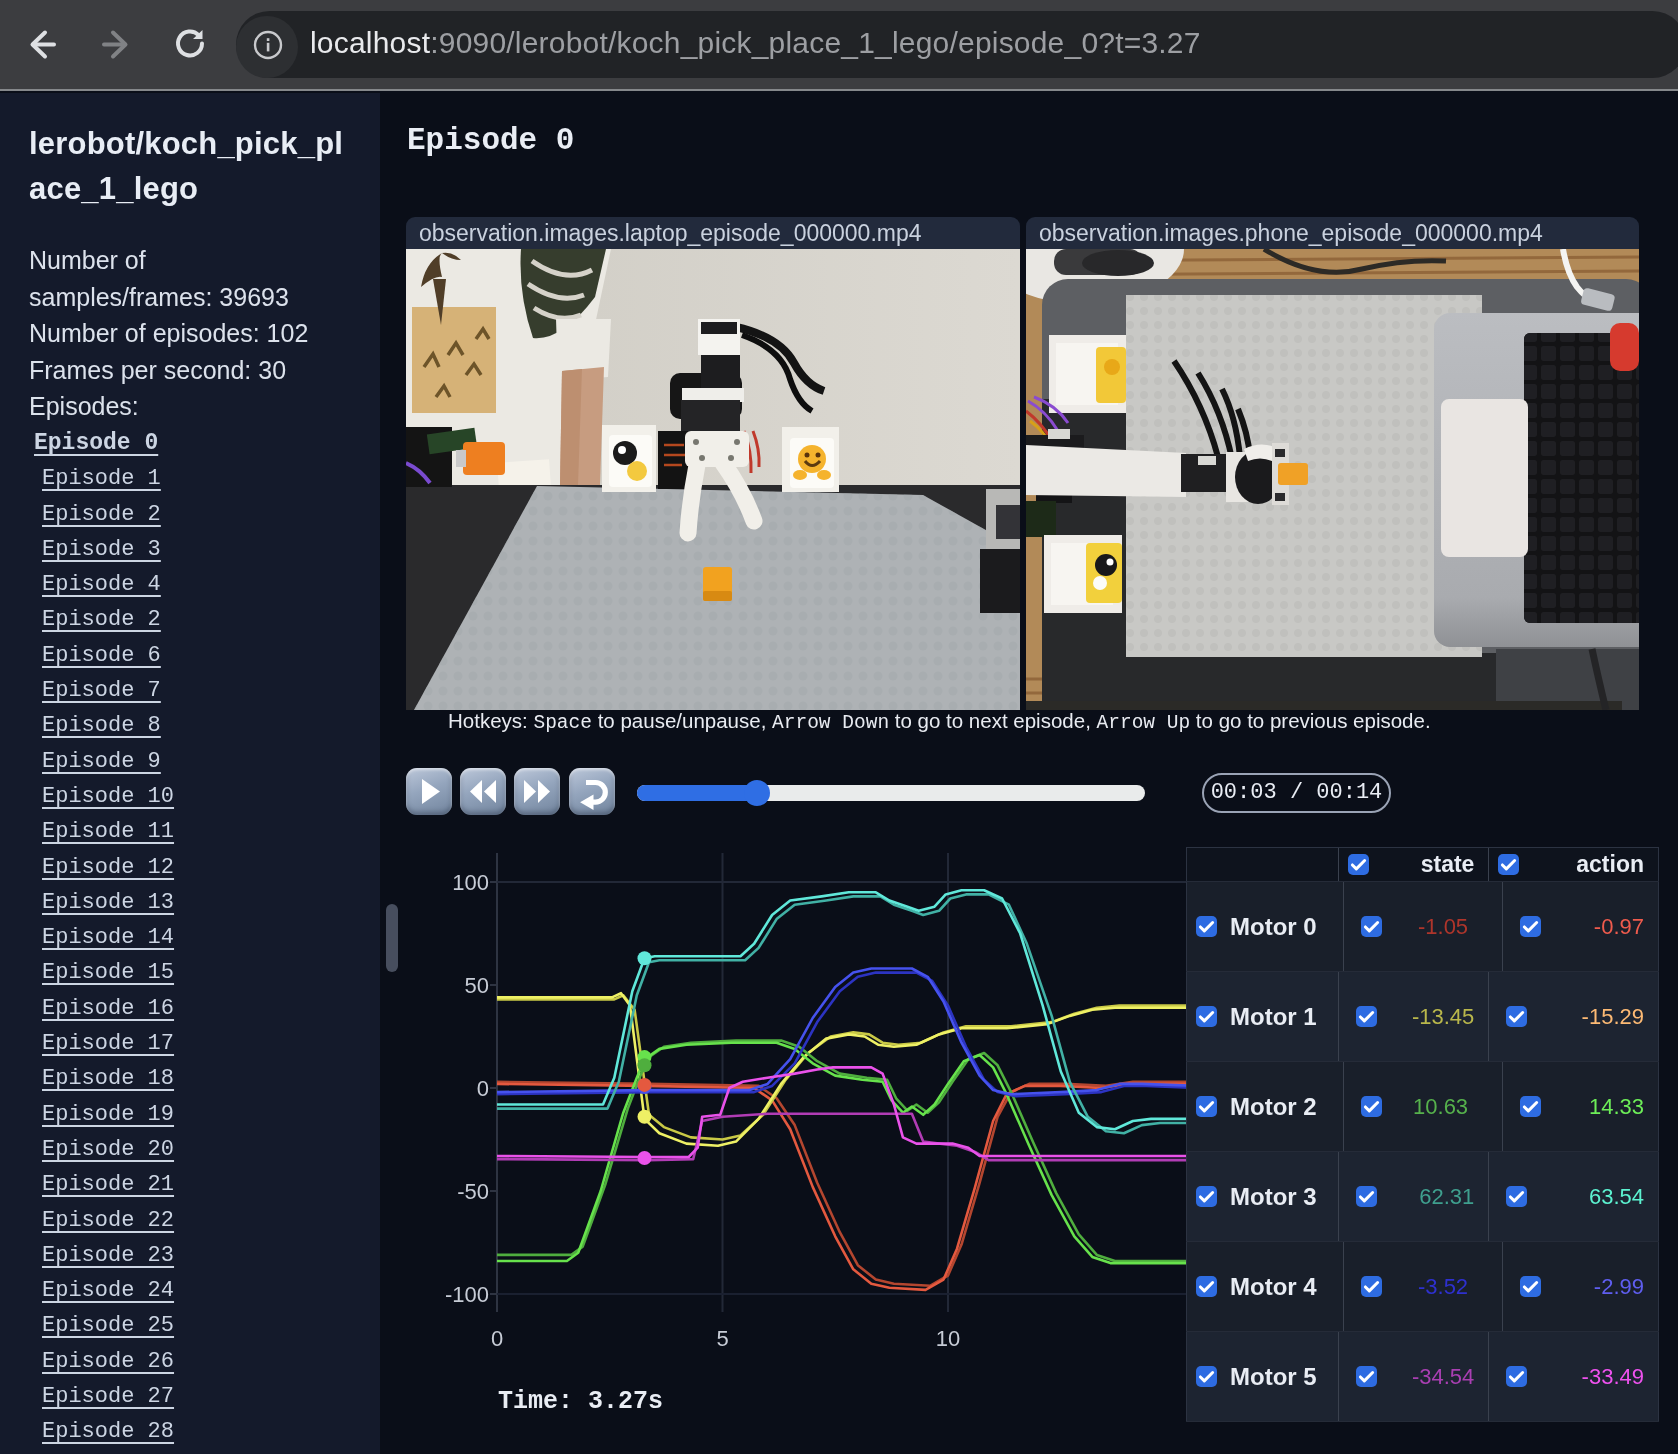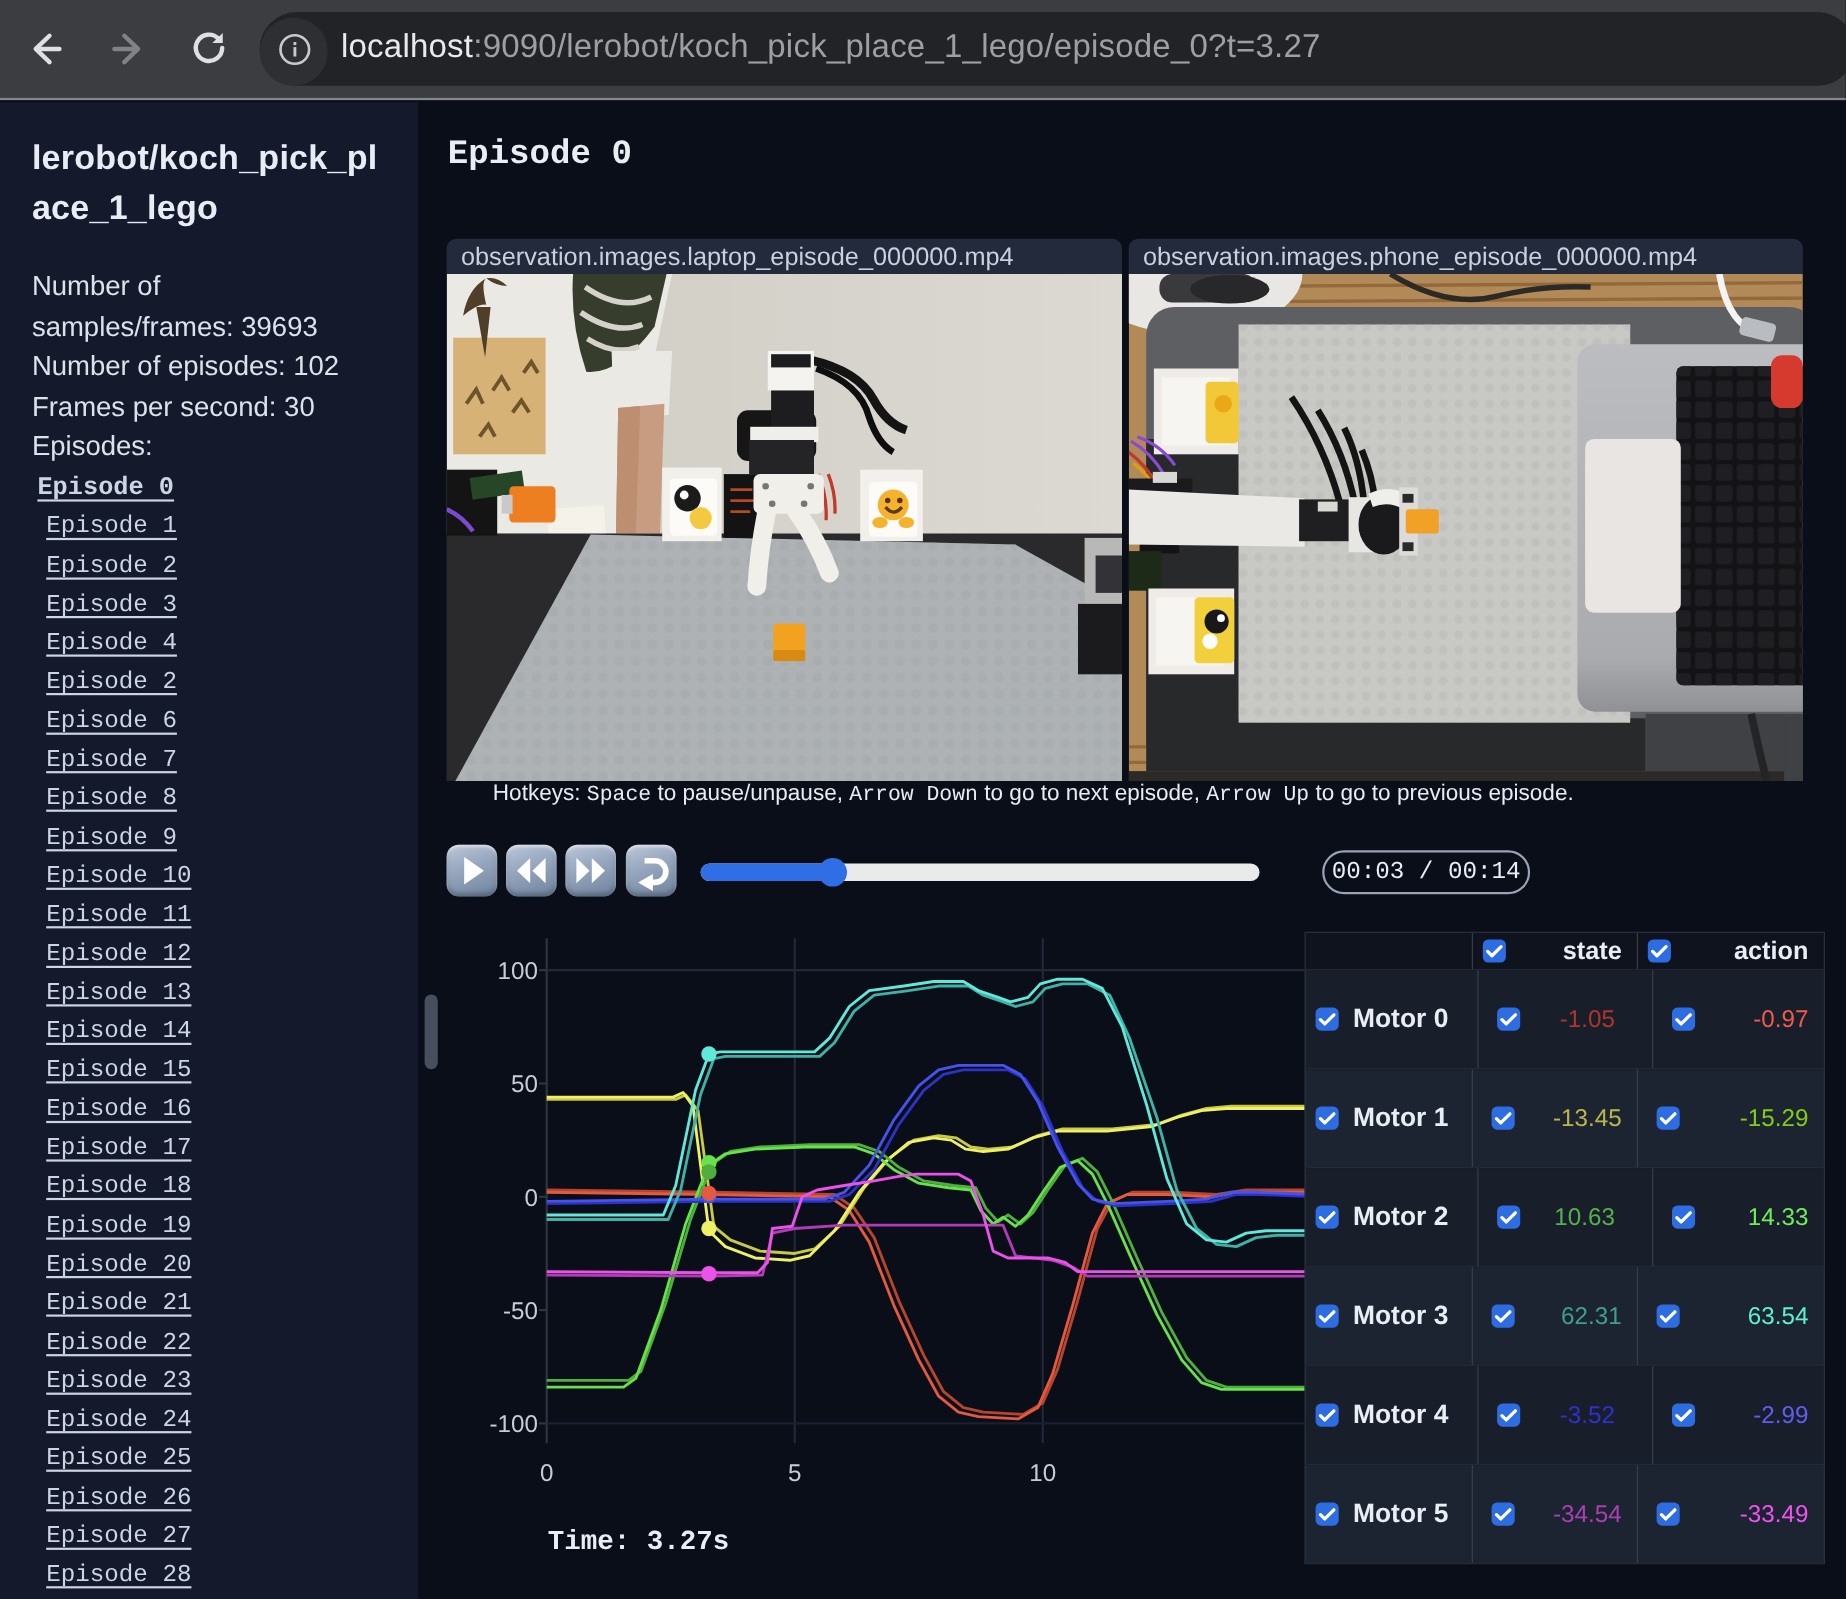--- a/index.html
+++ b/index.html
@@ -396,21 +396,21 @@
             </svg>
           </span>
           <span class="tval" style="color:#b9b74b">-13.45</span>
         </div>
 <div class="tc c3">
           <span class="cb">
             <svg viewBox="0 0 24 24">
               <path d="M5 12.5l4.5 4.5L19 7.5" stroke="#fff" stroke-width="3.4" fill="none" stroke-linecap="round" stroke-linejoin="round"></path>
             </svg>
           </span>
-          <span class="tval" style="color:#84cc16">-15.29</span>
+          <span class="tval" style="color:#fdba74">-15.29</span>
         </div>
 </div>
 <div class="trow r0">
 <div class="tc c1">
           <span class="cb">
             <svg viewBox="0 0 24 24">
               <path d="M5 12.5l4.5 4.5L19 7.5" stroke="#fff" stroke-width="3.4" fill="none" stroke-linecap="round" stroke-linejoin="round"></path>
             </svg>
           </span>
           <span class="mname">Motor 2</span>

